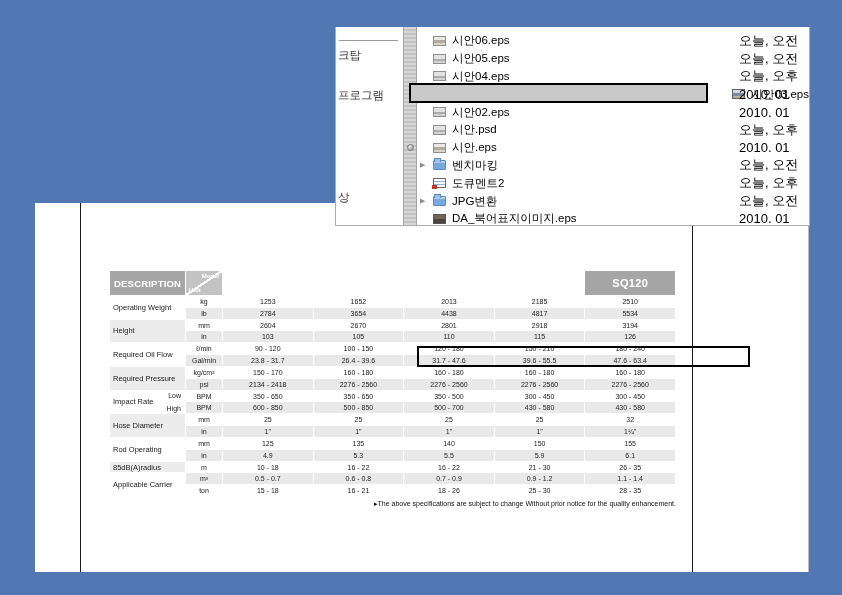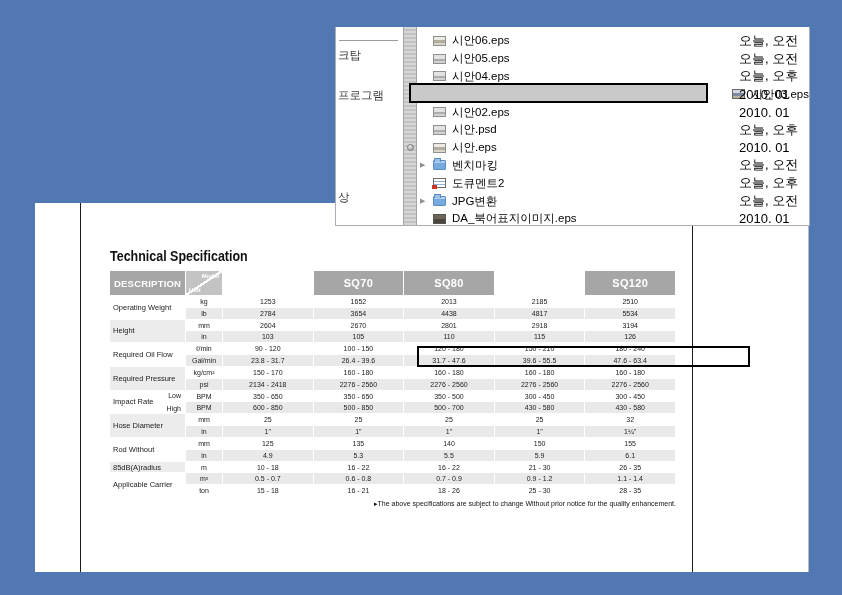--- a/index.html
+++ b/index.html
@@ -65,32 +65,27 @@
 </style>
 </head>
 <body>
 
 <div class="screen">
 
   <div class="page"></div>
   <div class="artline left"></div>
   <div class="artline right"></div>
 
-  <div class="spec-title">
-    <span class="stretch">Technical Specification</span>
-  </div>
 
   <div class="spec-table" id="specTable">
       <div class="h-desc" style="grid-area: 1 / 1;">DESCRIPTION</div>
       <div class="h-diag" style="grid-area: 1 / 2;">
         <span class="dtop">Model</span>
         <span class="dbot">Unit</span>
       </div>
-      <div class="h-model" style="grid-area: 1 / 4;">SQ70</div>
-      <div class="h-model" style="grid-area: 1 / 5;">SQ80</div>
       <div class="h-model" style="grid-area: 1 / 7;">SQ120</div>
       <div class="c-label" style="grid-area: 2 / 1 / span 2;">
         <span>Operating Weight</span>
       </div>
       <div class="c-unit row-a" style="grid-area: 2 / 2;">kg</div>
       <div class="c-val row-a" style="grid-area: 2 / 3;">1253</div>
       <div class="c-val row-a" style="grid-area: 2 / 4;">1652</div>
       <div class="c-val row-a" style="grid-area: 2 / 5;">2013</div>
       <div class="c-val row-a" style="grid-area: 2 / 6;">2185</div>
       <div class="c-val row-a" style="grid-area: 2 / 7;">2510</div>
@@ -171,21 +166,21 @@
       <div class="c-val row-a" style="grid-area: 12 / 5;">25</div>
       <div class="c-val row-a" style="grid-area: 12 / 6;">25</div>
       <div class="c-val row-a" style="grid-area: 12 / 7;">32</div>
       <div class="c-unit row-b" style="grid-area: 13 / 2;">in</div>
       <div class="c-val row-b" style="grid-area: 13 / 3;">1"</div>
       <div class="c-val row-b" style="grid-area: 13 / 4;">1"</div>
       <div class="c-val row-b" style="grid-area: 13 / 5;">1"</div>
       <div class="c-val row-b" style="grid-area: 13 / 6;">1"</div>
       <div class="c-val row-b" style="grid-area: 13 / 7;">1¼"</div>
       <div class="c-label" style="grid-area: 14 / 1 / span 2;">
-        <span>Rod Without</span>
+        <span>Rod Operating</span>
       </div>
       <div class="c-unit row-a" style="grid-area: 14 / 2;">mm</div>
       <div class="c-val row-a" style="grid-area: 14 / 3;">125</div>
       <div class="c-val row-a" style="grid-area: 14 / 4;">135</div>
       <div class="c-val row-a" style="grid-area: 14 / 5;">140</div>
       <div class="c-val row-a" style="grid-area: 14 / 6;">150</div>
       <div class="c-val row-a" style="grid-area: 14 / 7;">155</div>
       <div class="c-unit row-b" style="grid-area: 15 / 2;">in</div>
       <div class="c-val row-b" style="grid-area: 15 / 3;">4.9</div>
       <div class="c-val row-b" style="grid-area: 15 / 4;">5.3</div>

